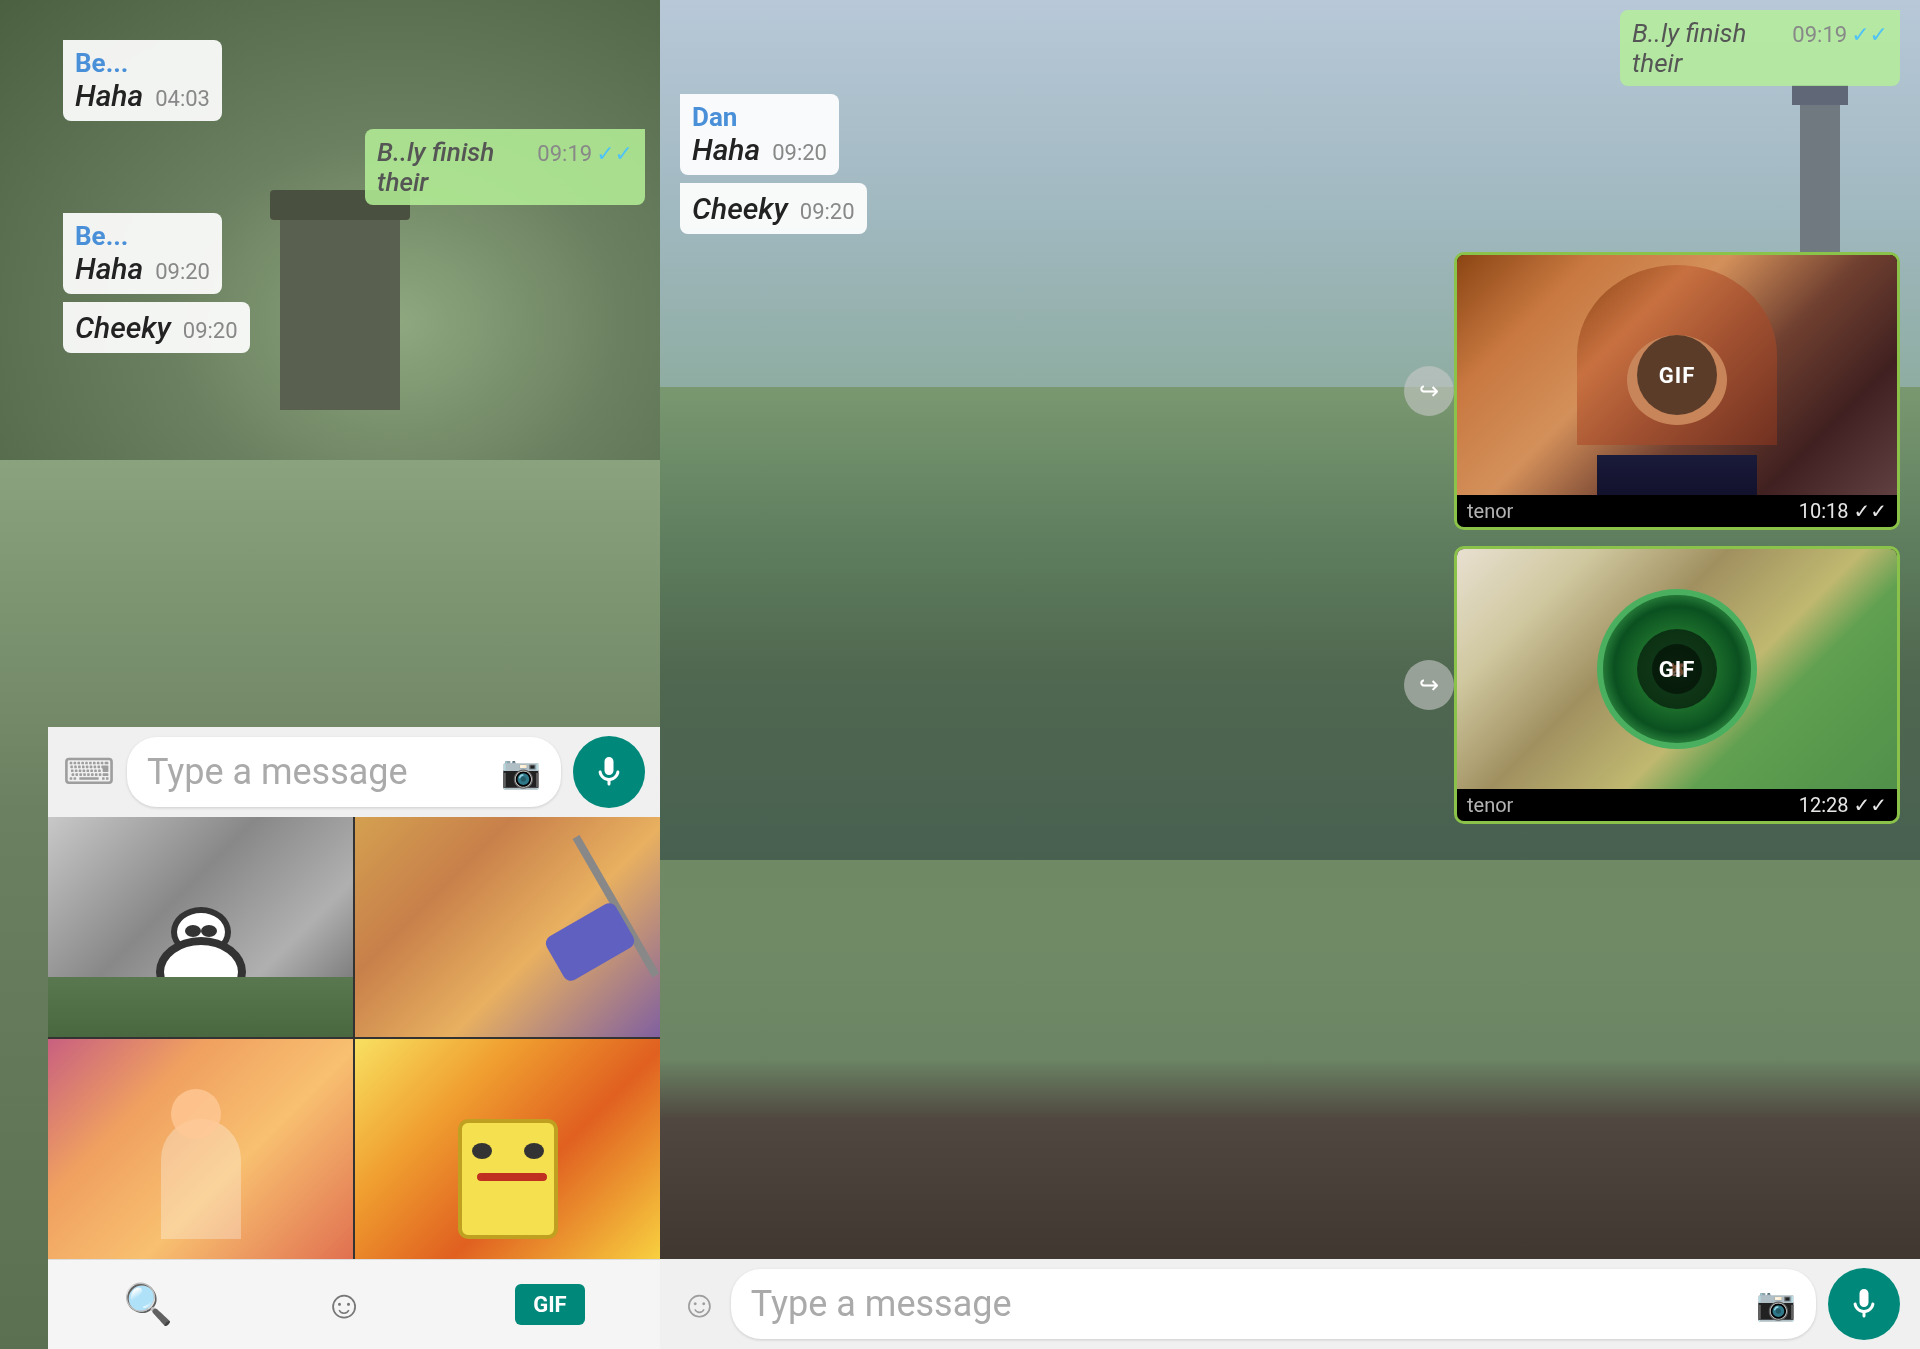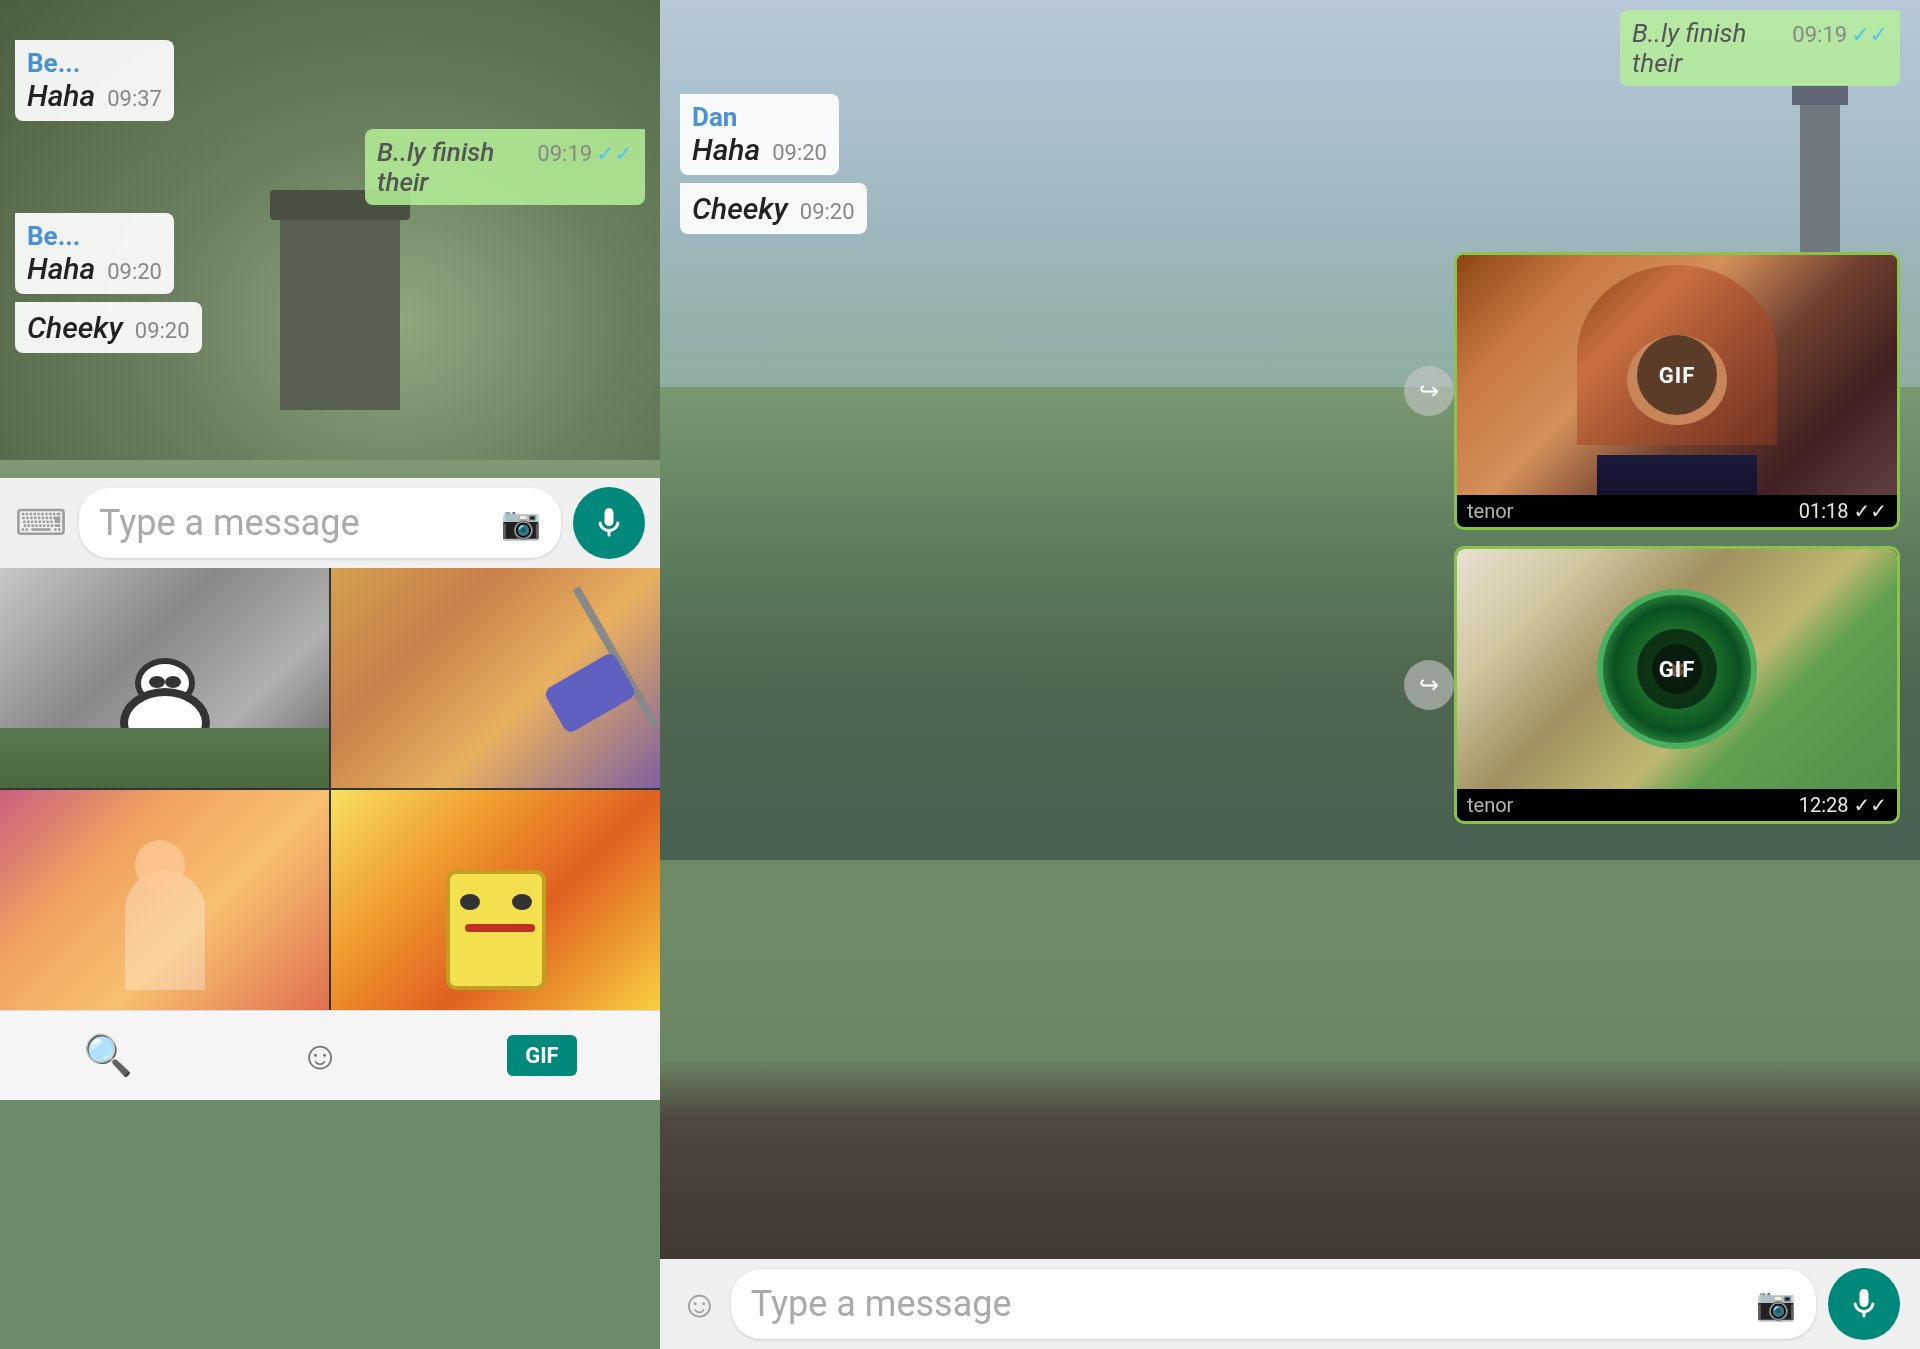--- a/index.html
+++ b/index.html
@@ -8,25 +8,26 @@
       height: 1349px;
       display: flex;
       font-family: 'Roboto', Arial, sans-serif;
       overflow: hidden;
       background: #6b8c6b;
     }
 
     
     .left-panel {
       width: 660px;
-      height: 1100px;
+      height: 1349px;
       display: flex;
       flex-direction: column;
       position: relative;
       overflow: hidden;
+      padding-left: 48px;
     }
 
     .chat-bg-left {
       position: absolute;
       top: 0; left: 0; right: 0; bottom: 0;
       background: linear-gradient(180deg, #7a9070 0%, #8fa882 30%, #6b8060 60%, #5a7050 100%);
       z-index: 0;
     }
 
     
@@ -518,21 +519,21 @@
   <div class="castle-bg">
     <div class="castle-tower"></div>
   </div>
 
   <div class="messages-area-left">
 
     <div class="bubble bubble-received" style="margin-top: 30px;">
       <span class="bubble-name">Be...</span>
       <div class="bubble-row">
         <span class="bubble-text">Haha</span>
-        <span class="bubble-time">09:37</span>
+        <span class="bubble-time">04:03</span>
       </div>
     </div>
 
     <div class="bubble bubble-sent">
       <div class="bubble-row">
         <span class="bubble-text" style="color:#555; font-size:26px;">B..ly finish their</span>
         <span class="bubble-time">09:19</span>
         <span class="bubble-ticks">✓✓</span>
       </div>
     </div>
@@ -654,21 +655,21 @@
       <div class="gif-message-container">
         <div class="gif-message-frame gif-frame-beyonce">
 
           <div style="position:absolute;top:10px;left:50%;transform:translateX(-50%);width:200px;height:180px;background:linear-gradient(135deg,#8B4513 0%,#c87040 30%,#a05030 60%,#703020 100%);border-radius:50% 50% 0 0;"></div>
           <div style="position:absolute;top:80px;left:50%;transform:translateX(-50%);width:100px;height:90px;background:#c8855a;border-radius:50%;"></div>
           <div style="position:absolute;top:200px;left:50%;transform:translateX(-50%);width:160px;height:80px;background:linear-gradient(180deg,#1a1a3a 0%,#0a0a20 100%);"></div>
           <div class="gif-play-btn">GIF</div>
         </div>
         <div class="gif-footer">
           <span class="gif-source">tenor</span>
-          <span class="gif-time-right">01:18 ✓✓</span>
+          <span class="gif-time-right">10:18 ✓✓</span>
         </div>
       </div>
     </div>
 
     <div style="position:relative;z-index:10;align-self:flex-end;margin-top:8px;">
       <div class="share-icon">↪</div>
       <div class="gif-message-container">
         <div class="gif-message-frame gif-frame-hamster">
 
           <div style="position:absolute;top:50%;left:50%;transform:translate(-50%,-50%);width:160px;height:160px;background:radial-gradient(circle,#2a8a3a 0%,#1a6a2a 40%,#0a5020 60%,#3a9a4a 80%,#2a8040 100%);border-radius:50%;border:6px solid #4ab060;">

